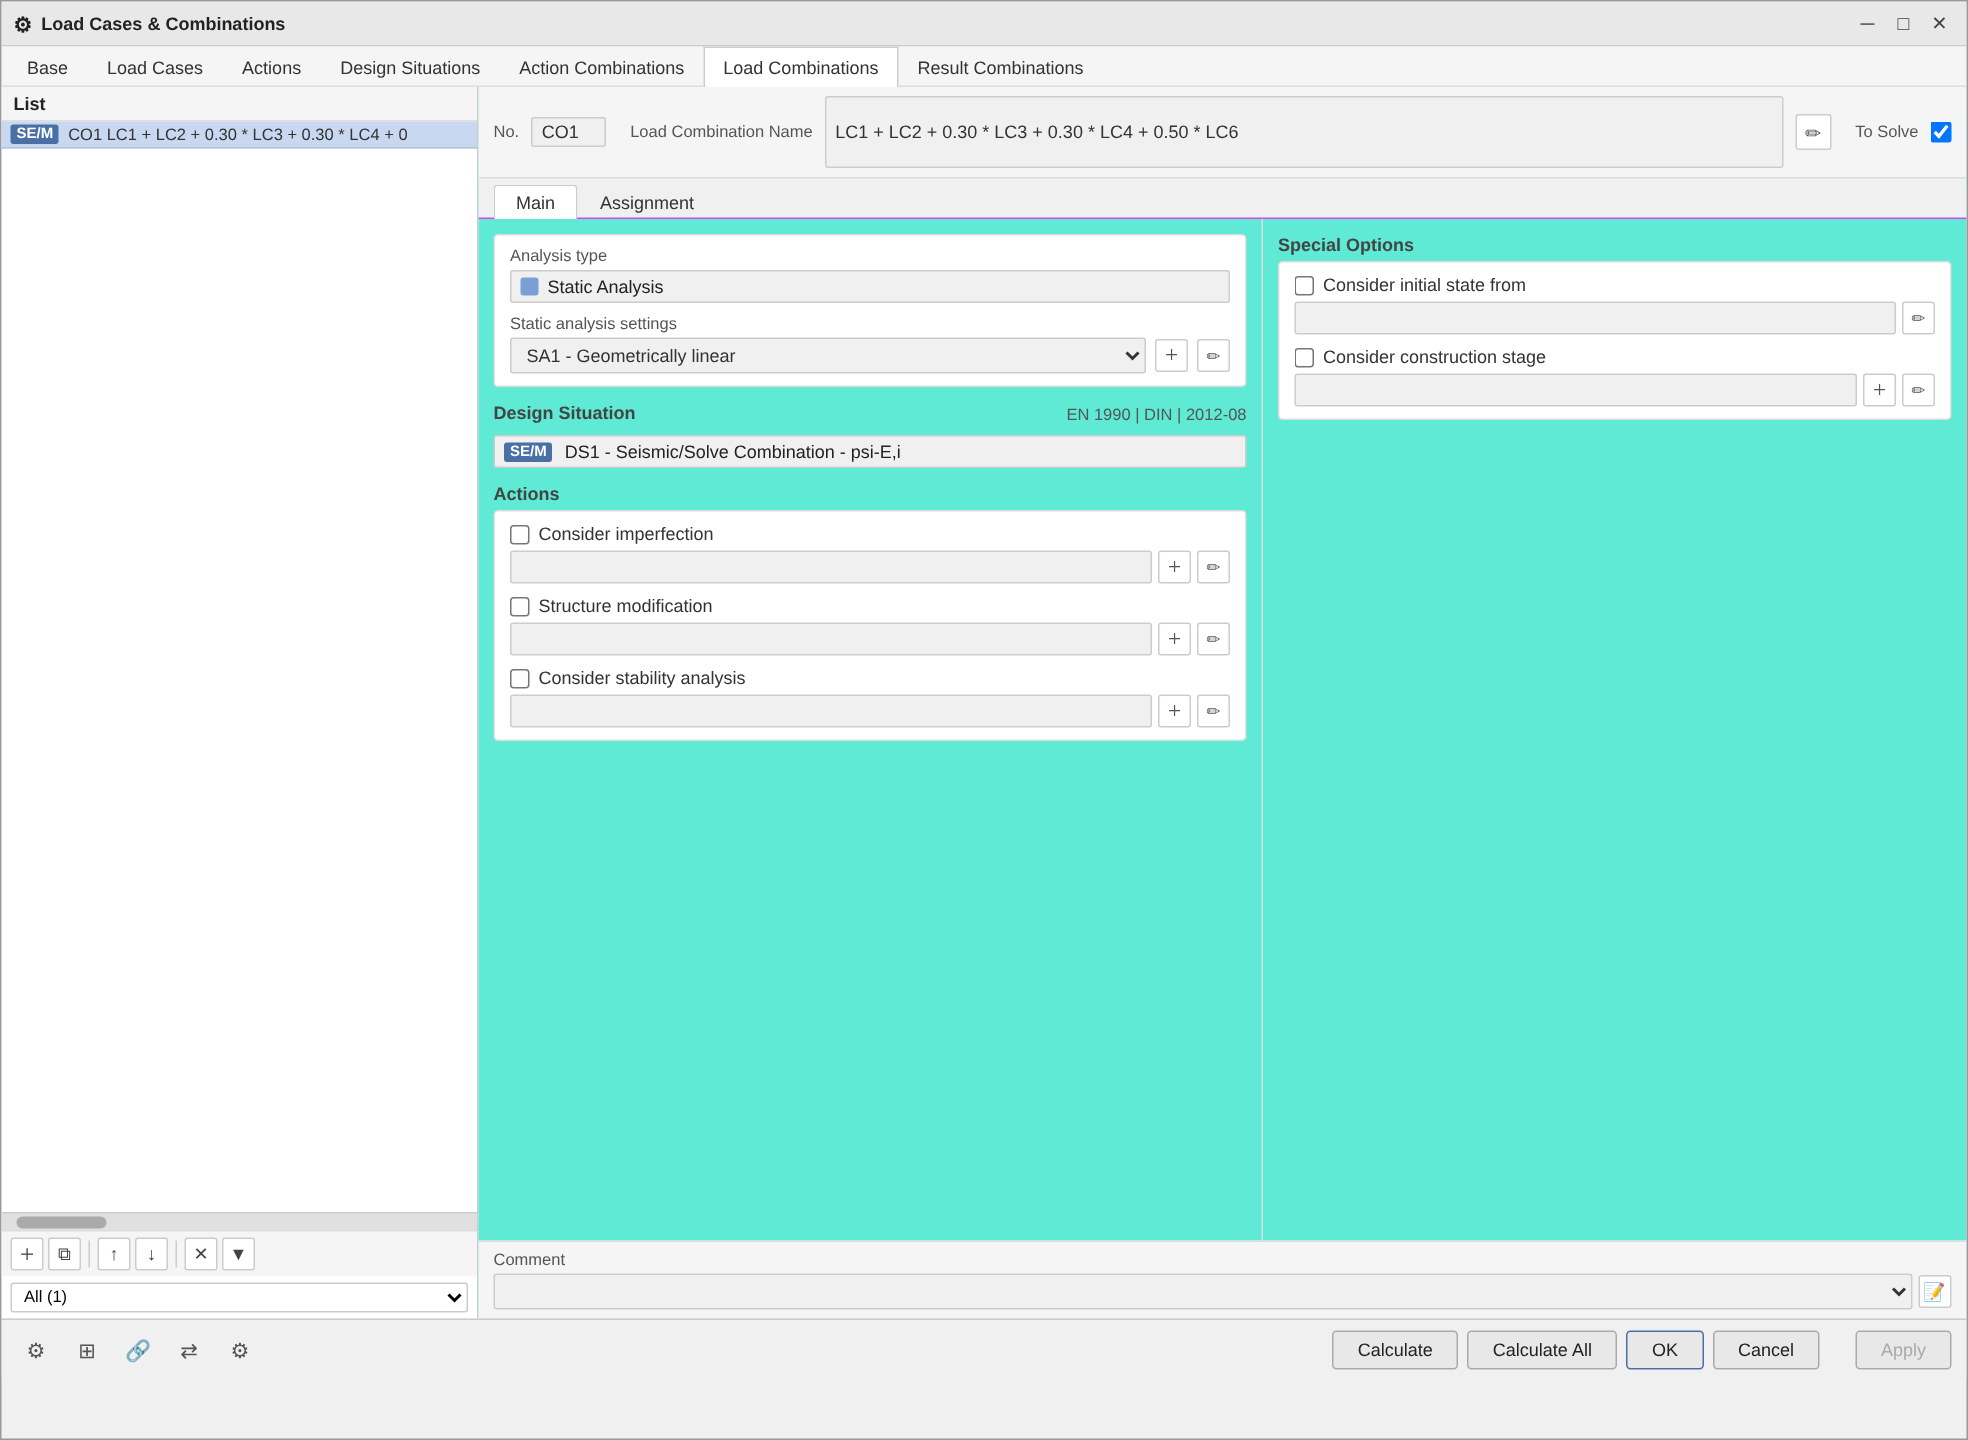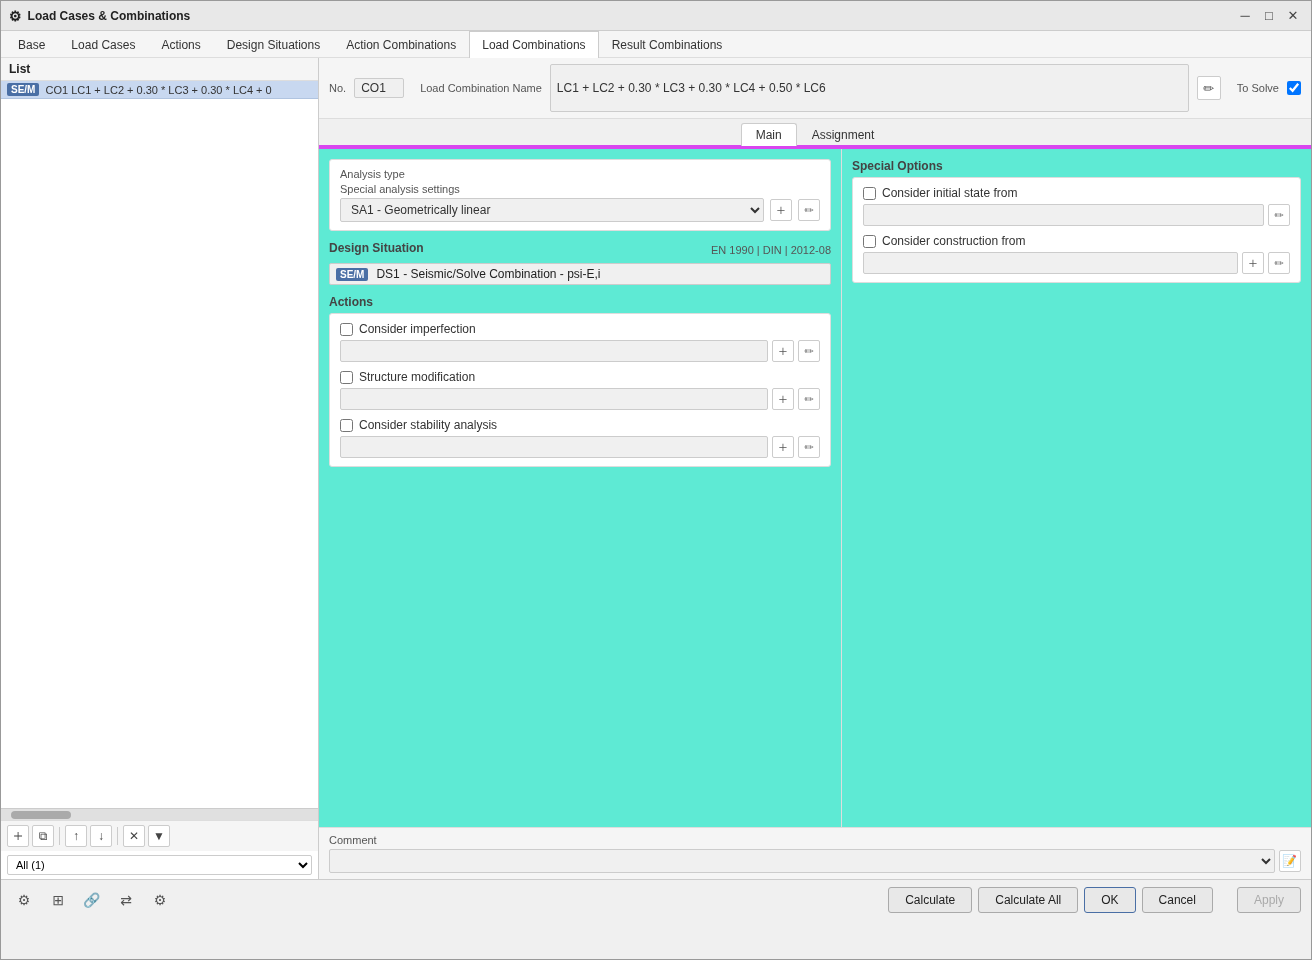--- a/index.html
+++ b/index.html
@@ -92,22 +92,21 @@
       width: 24px; height: 24px; border: 1px solid #ccc; background: #fff;
       cursor: pointer; display: flex; align-items: center; justify-content: center;
       font-size: 13px; border-radius: 2px; color: #555;
     }
     .to-solve-label { font-size: 11px; color: #555; margin-left: 8px; }
     .checkbox-input { width: 14px; height: 14px; cursor: pointer; }
 
     
     .content-tabs {
       display: flex; background: #f0f0f0; padding: 4px 10px 0;
-      border-bottom: 4px solid #d946ef;
-      justify-content: center;
+      border-bottom: 1px solid #d946ef;
     }
     .content-tab {
       padding: 4px 14px; cursor: pointer; font-size: 12px;
       border: 1px solid transparent; border-bottom: none; margin-bottom: -1px;
       background: transparent; color: #333; border-radius: 3px 3px 0 0;
     }
     .content-tab.active {
       background: #fff; border-color: #ccc; border-bottom-color: #fff;
     }
 
@@ -287,21 +286,25 @@
         <div class="content-tab">Assignment</div>
       </div>
 
       <div class="form-body">
 
         <div class="form-left">
 
           <div>
             <div class="section-box">
               <div class="field-label">Analysis type</div>
-              <div class="field-label">Special analysis settings</div>
+              <div style="padding: 3px 6px; border: 1px solid #ccc; background: #f0f0f0; border-radius: 2px; font-size: 12px; margin-bottom: 8px; display: flex; align-items: center; gap: 6px;">
+                <span style="width:12px; height:12px; background:#7a9fd4; display:inline-block; border-radius:2px;"></span>
+                <span>Static Analysis</span>
+              </div>
+              <div class="field-label">Static analysis settings</div>
               <div class="field-row">
                 <select class="field-select">
                   <option>SA1 - Geometrically linear</option>
                 </select>
                 <button class="icon-btn" title="Add">🞣</button>
                 <button class="icon-btn" title="Edit">✏</button>
               </div>
             </div>
           </div>
 
@@ -370,21 +373,21 @@
                 <label for="chk-initial">Consider initial state from</label>
               </div>
               <div class="option-field-row">
                 <div class="option-input"></div>
                 <button class="icon-btn">✏</button>
               </div>
 
               <div style="margin-top: 8px;">
                 <div class="checkbox-row">
                   <input type="checkbox" id="chk-construction" style="">
-                  <label for="chk-construction">Consider construction from</label>
+                  <label for="chk-construction">Consider construction stage</label>
                 </div>
                 <div class="option-field-row">
                   <div class="option-input"></div>
                   <button class="icon-btn">🞣</button>
                   <button class="icon-btn">✏</button>
                 </div>
               </div>
             </div>
           </div>
 

